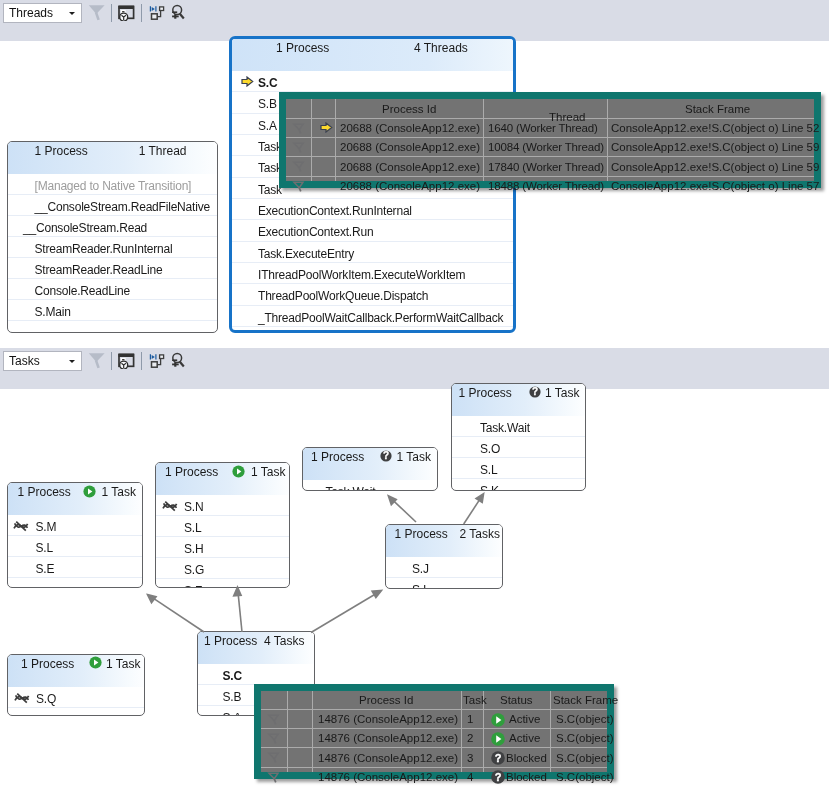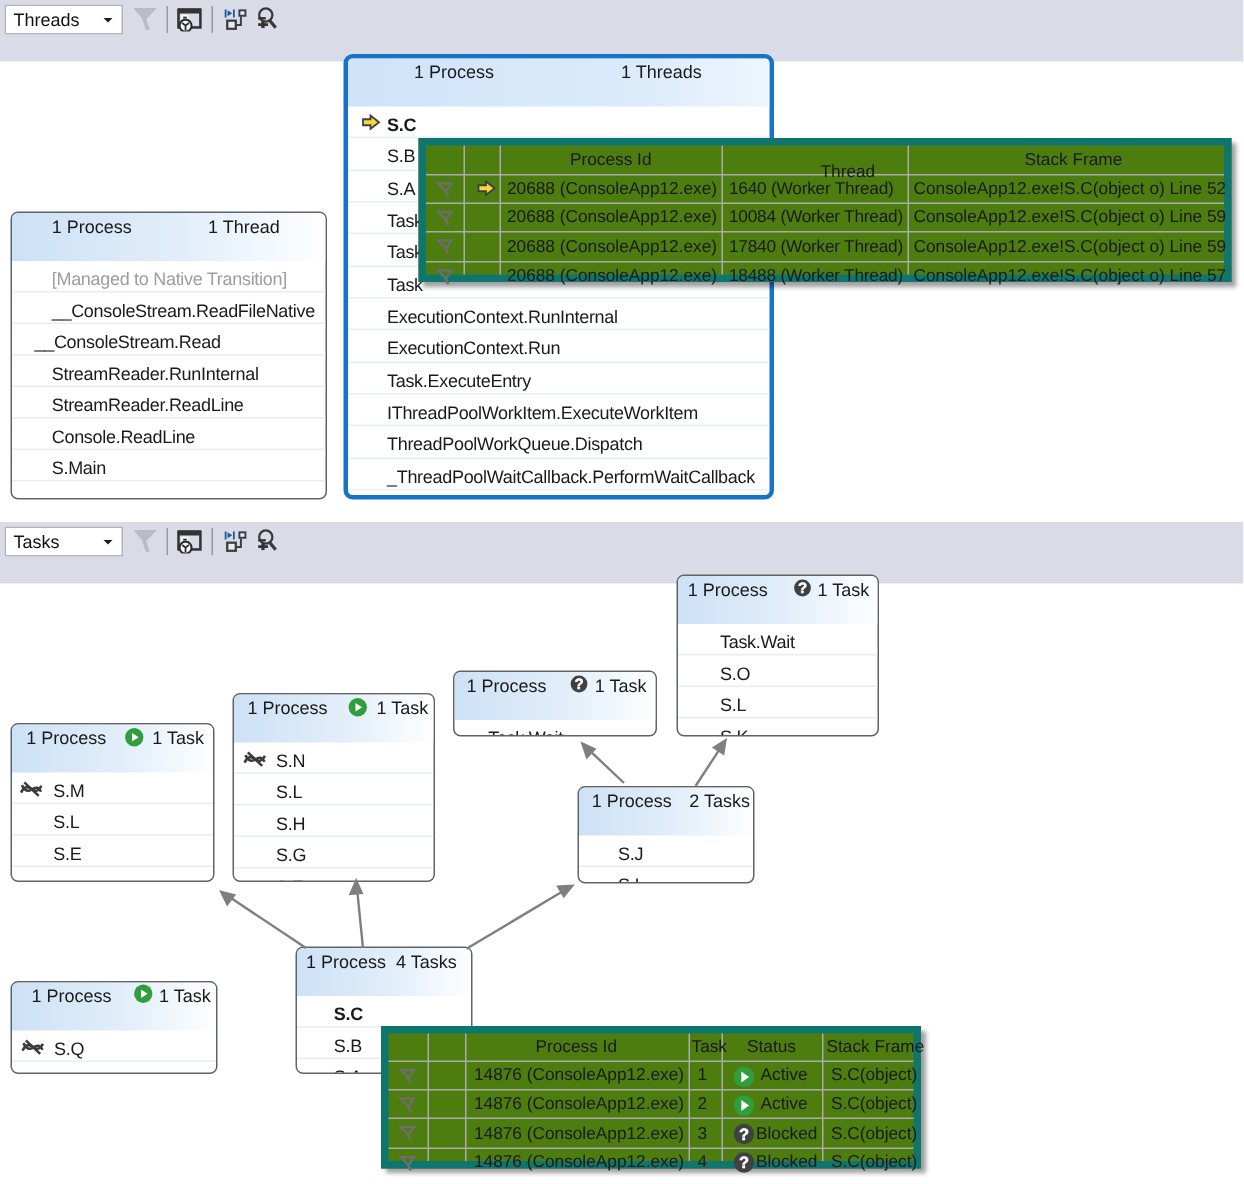--- a/index.html
+++ b/index.html
@@ -24,21 +24,21 @@
 .bhdr span { position:absolute; top:2px; line-height:15px; white-space:pre; }
 .brow { position:relative; height:21px; border-bottom:1px solid #e7edf6;
   font-size:12px; color:#1a1a1a; }
 .brow span { position:absolute; top:5px; line-height:15px; white-space:pre; letter-spacing:-0.2px; }
 .gray { color:#9d9d9d; }
 .box.sel .brow { height:21.35px; }
 .box.sel .bhdr { background:linear-gradient(90deg,#cfe3f8 0%,#dcebfa 70%,#eef6fd 100%); }
 .bold { font-weight:bold; }
 .rowico { position:absolute; }
 
-.tip { position:absolute; background:#4d7c0f; border:5px solid #0f766e;
+.tip { position:absolute; background:#737373; border:7px solid #0f766e;
   box-shadow:3px 3px 3px rgba(0,0,0,0.38); font-size:11.5px; line-height:14px; color:#1a1a1a; }
 .tip .vl { position:absolute; top:0; bottom:0; width:1px; background:#ababab; }
 .tip .hl { position:absolute; left:0; right:0; height:1px; background:#ababab; }
 .tip .cell { position:absolute; white-space:pre; }
 .tip .flag { position:absolute; left:6px; }
 .tip .st { position:absolute; left:229.5px; }
 svg.ovl { position:absolute; pointer-events:none; }
 </style>
 </head>
 <body>
@@ -139,21 +139,21 @@
       <span style="left:26.5px">Console.ReadLine</span>
     </div>
   <div class="brow">
       <span style="left:26.5px">S.Main</span>
     </div>
 </div>
 
 <div class="box sel" style="left:228.5px; top:36px; width:287px; height:297px;">
   <div class="bhdr">
       <span style="left:44.5px">1 Process</span>
-      <span style="left:182.5px">1 Threads</span>
+      <span style="left:182.5px">4 Threads</span>
     </div>
   <div class="brow">
       <svg class="rowico" style="left:9px;top:5px" width="13" height="11" viewBox="0 0 13 11">
         <path d="M1 3.5h5V1l5.7 4.5L6 10V7.5H1z" fill="#fcd92d" stroke="#3a4050" stroke-width="1.2"></path>
       </svg>
       <span class="bold" style="left:26.5px">S.C</span>
     </div>
   <div class="brow">
       <span style="left:26.5px">S.B</span>
     </div>

